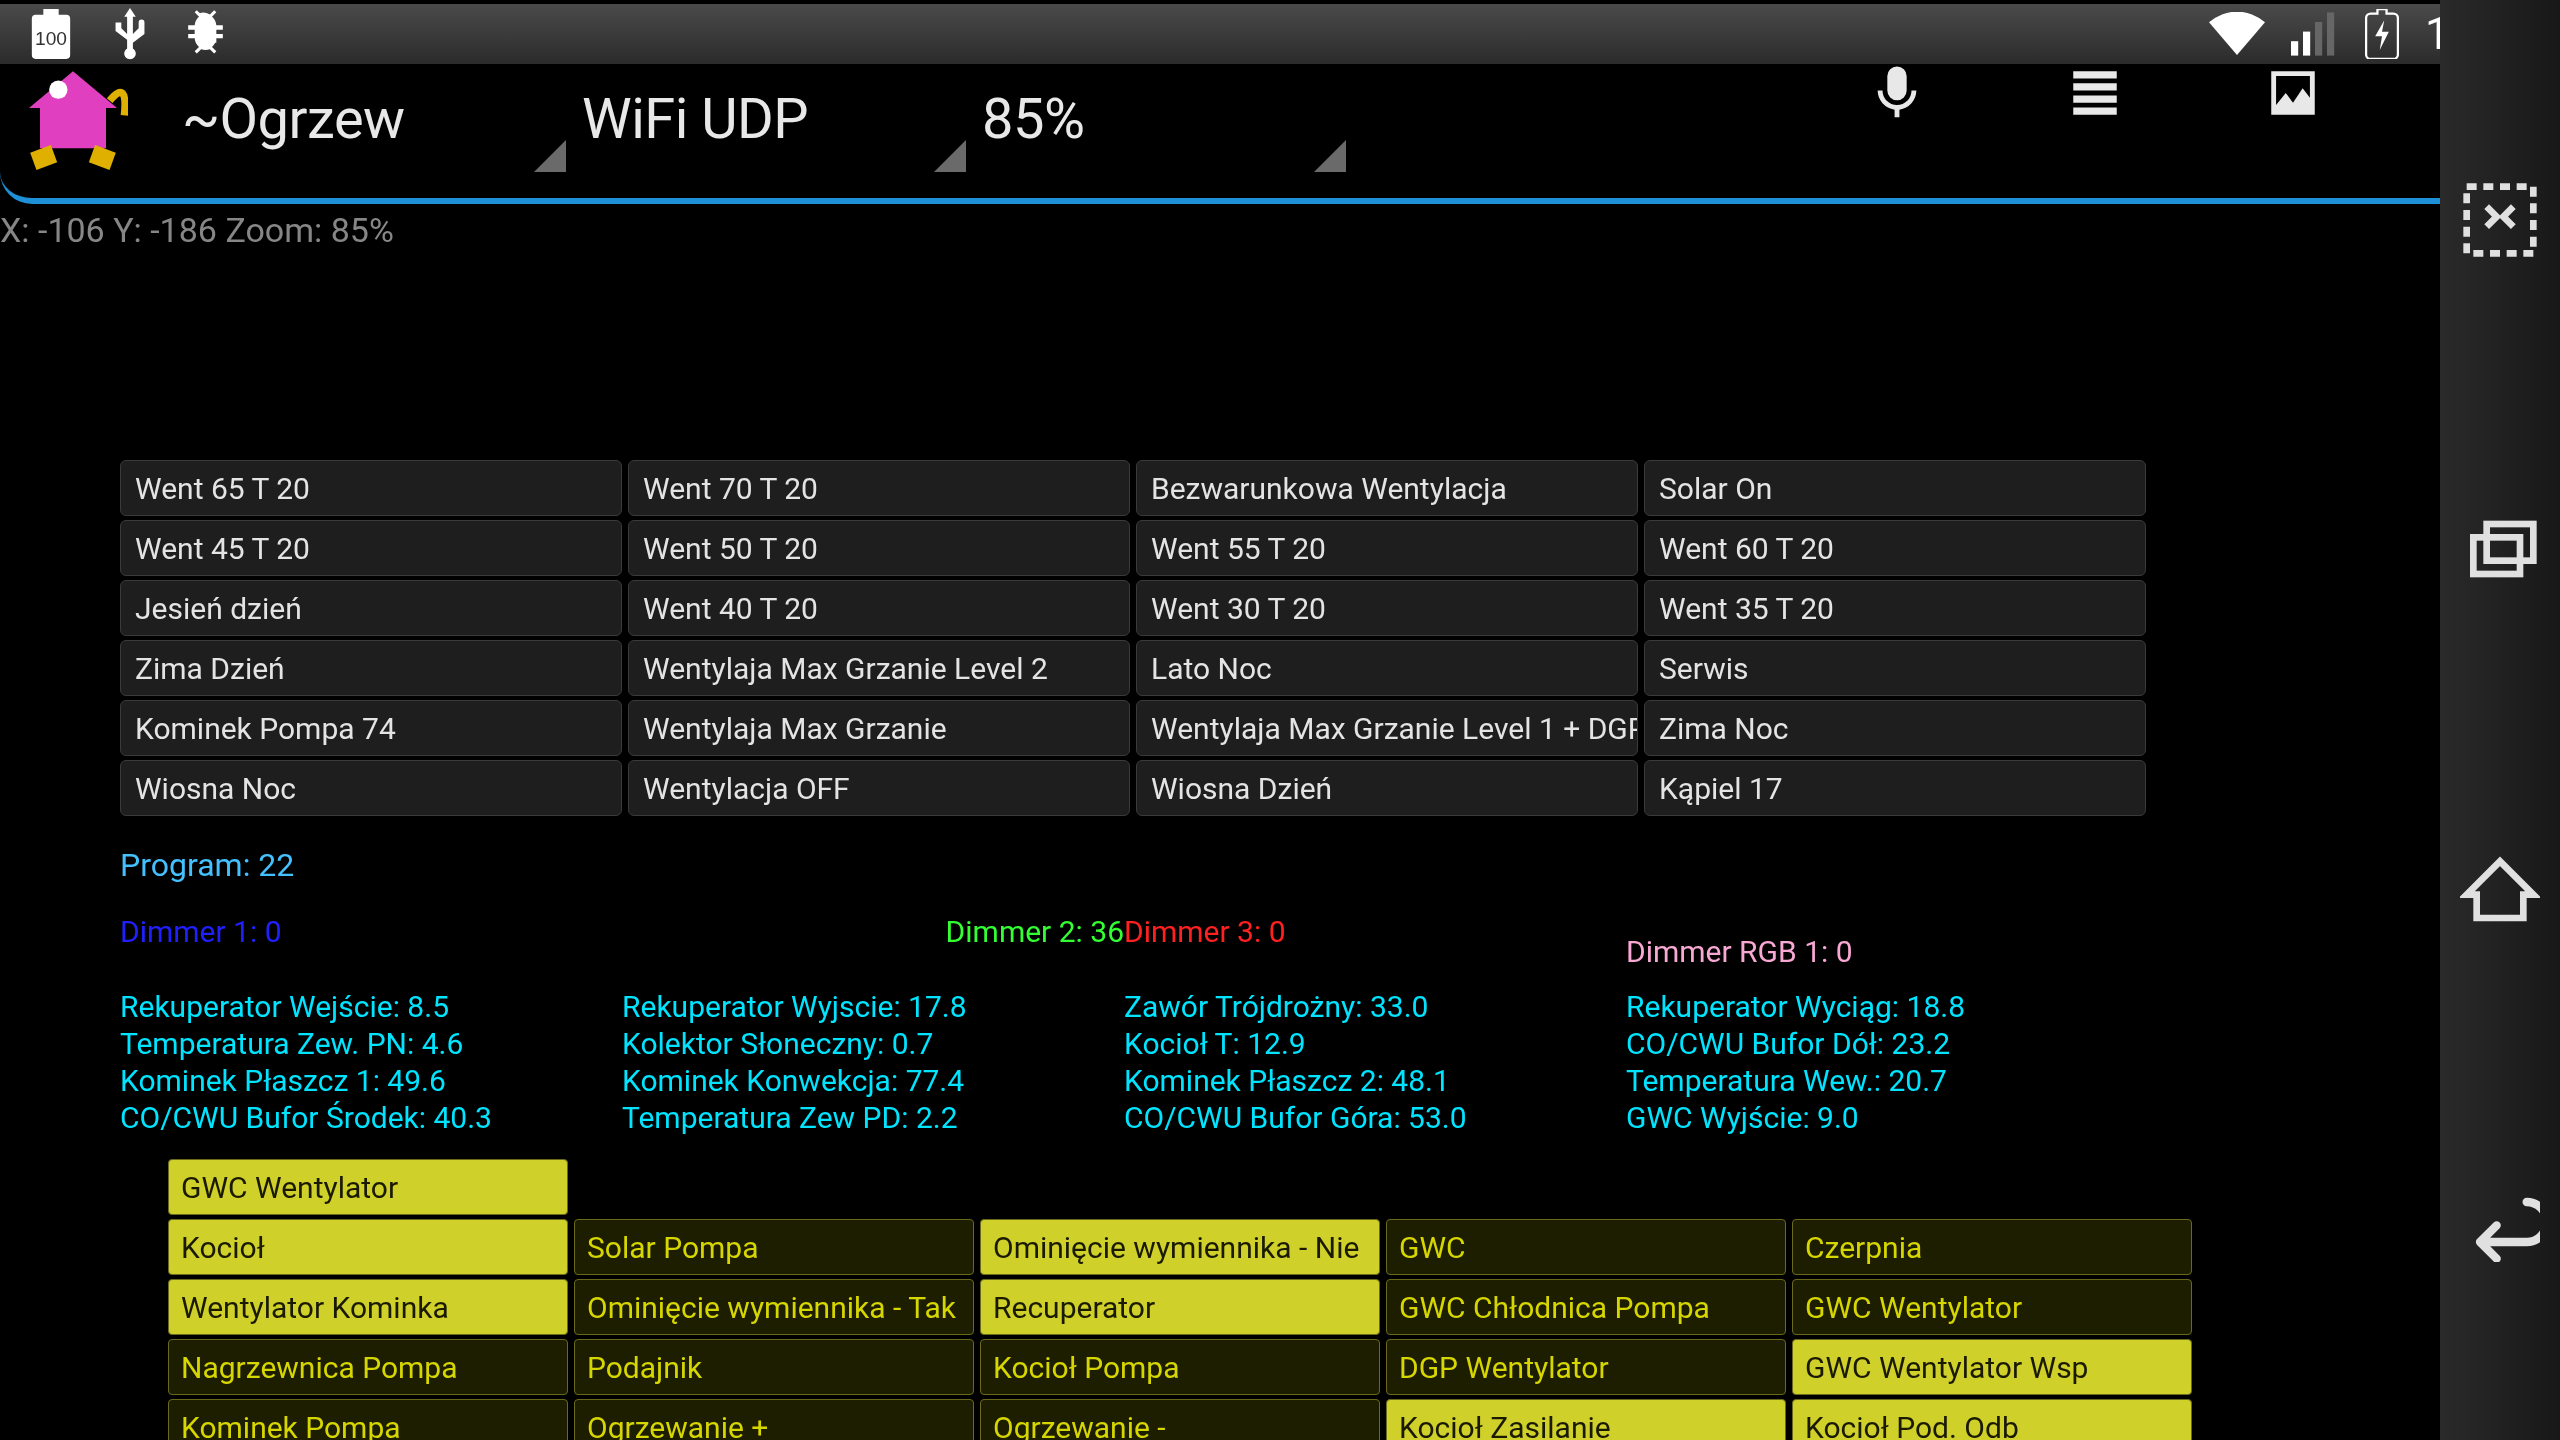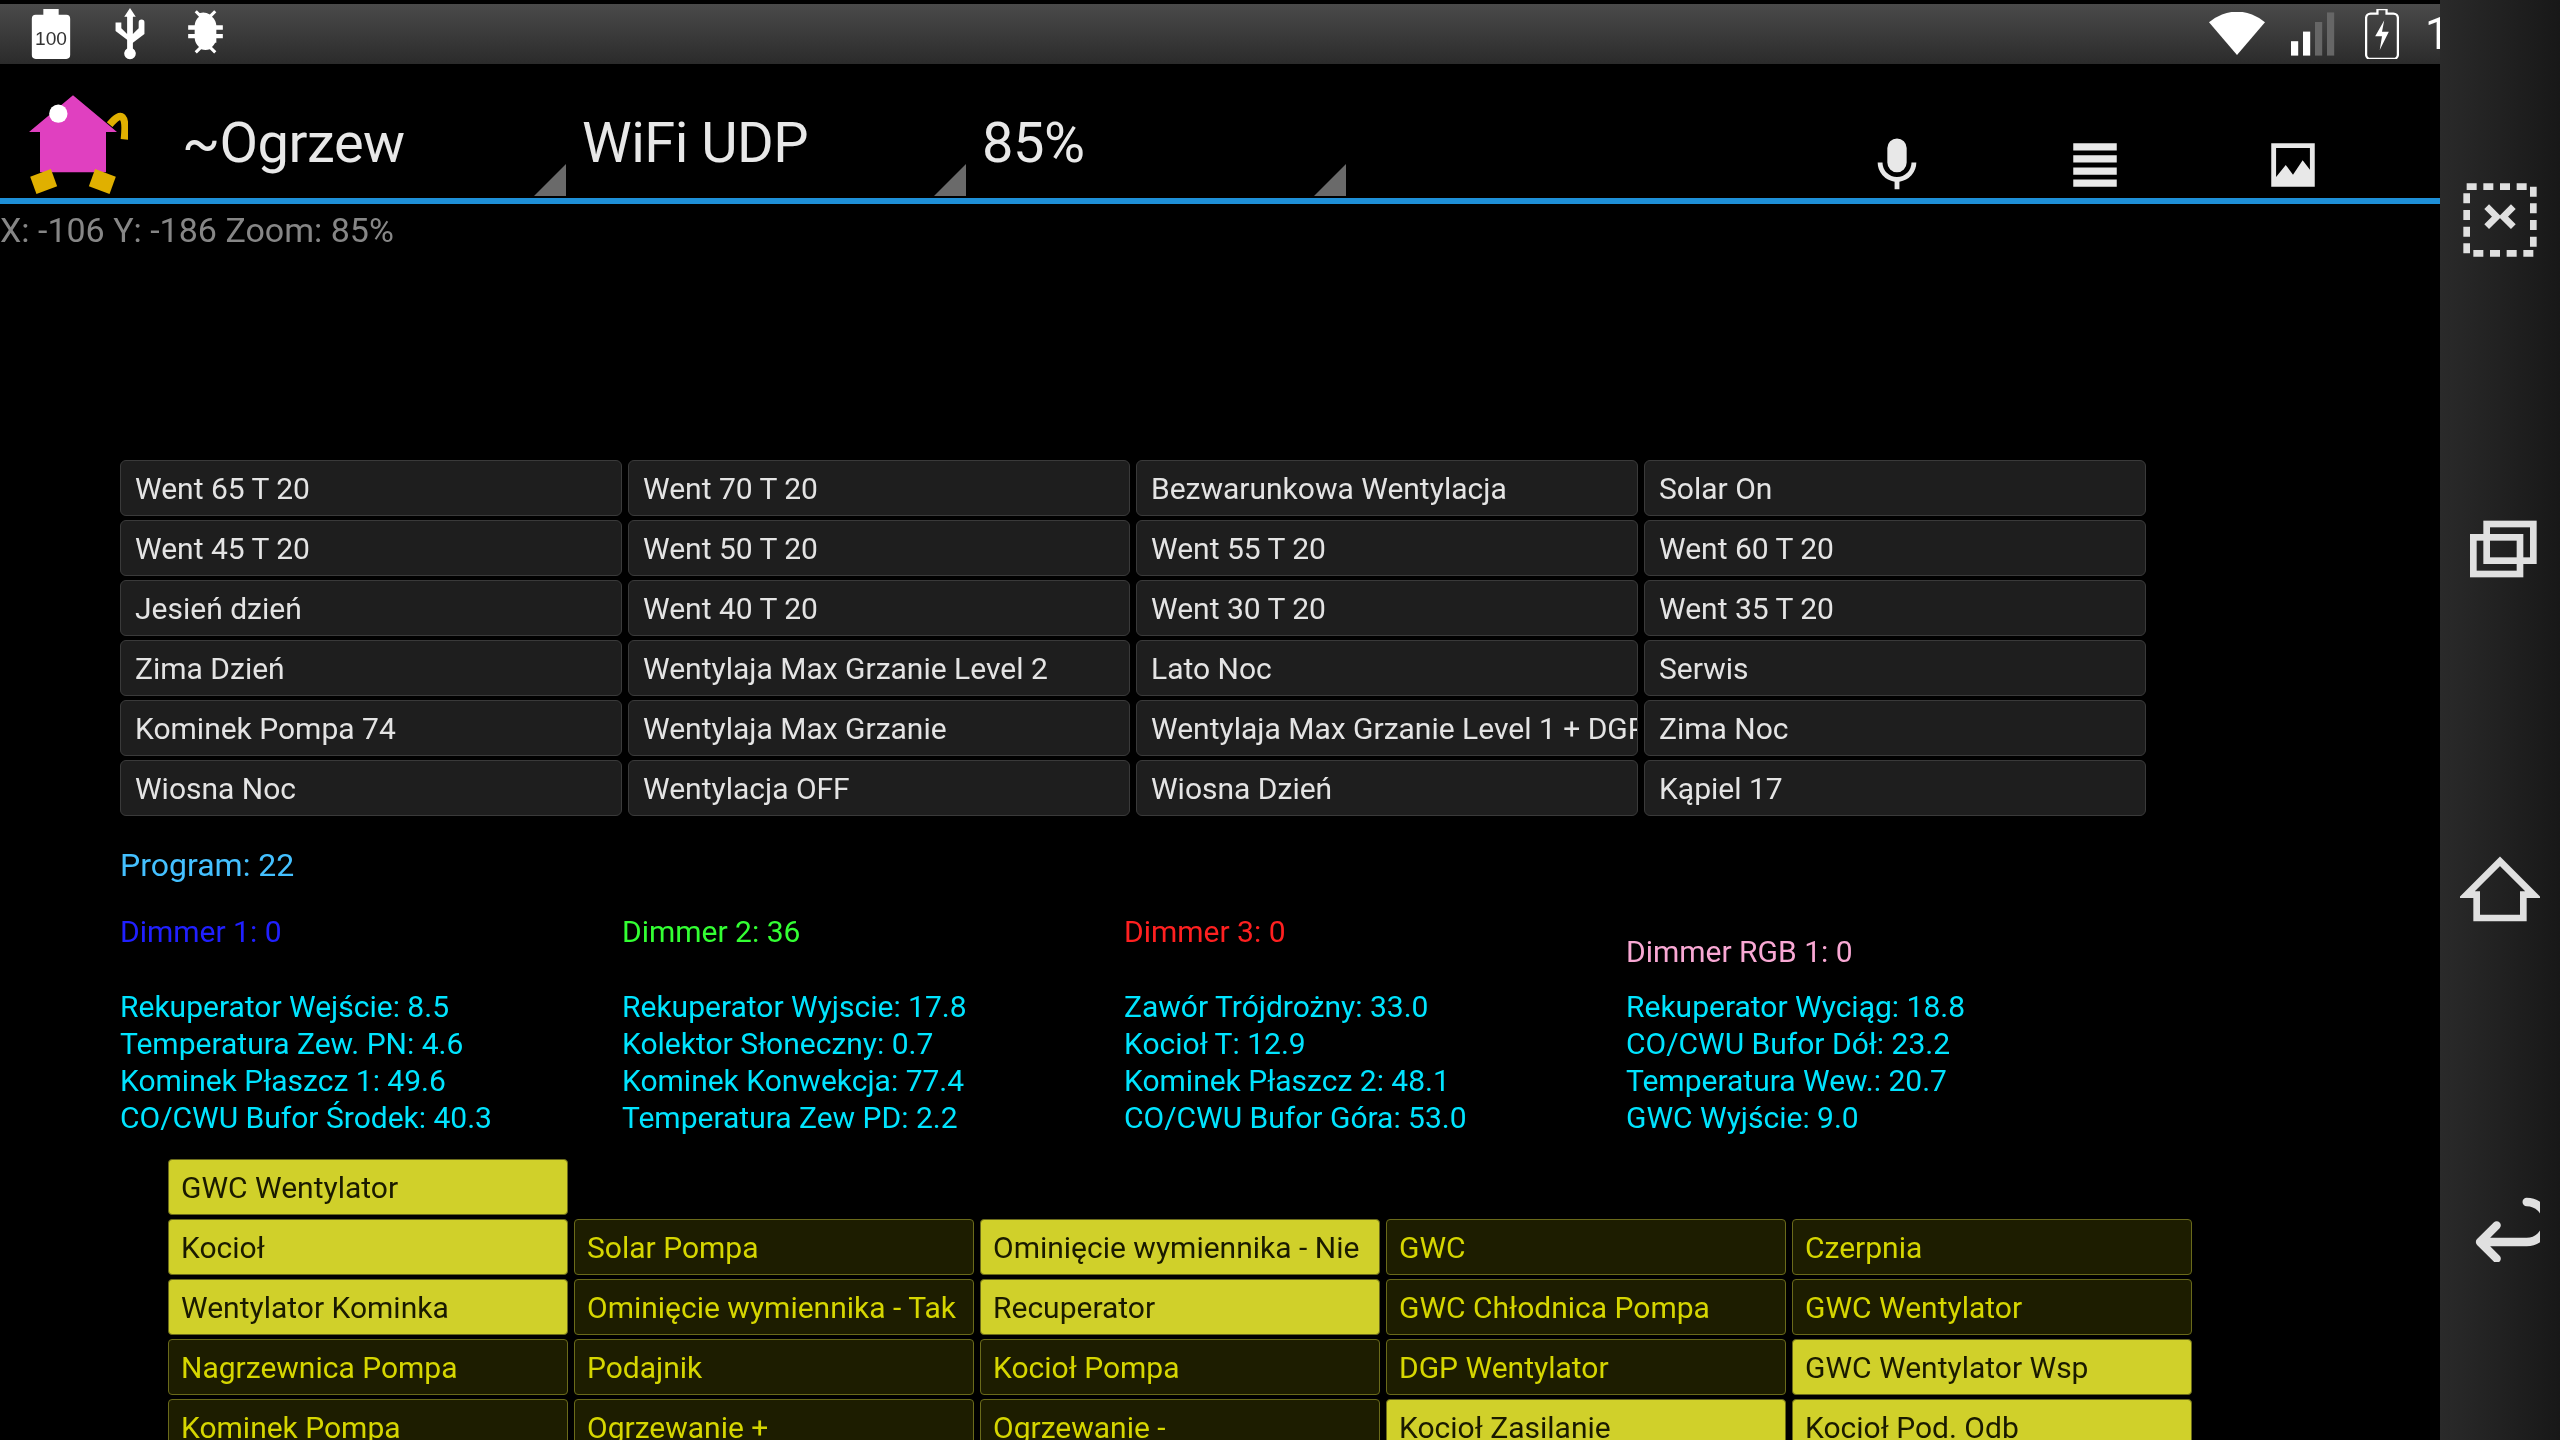--- a/index.html
+++ b/index.html
@@ -26,24 +26,25 @@
   .status-right { margin-left: auto; display: flex; gap: 26px; align-items: center; }
   .status-bar svg { fill: #fff; display: block; }
   .clock { font-size: 44px; letter-spacing: -0.5px; }
 
   
   .app-bar {
     width: 2560px;
     height: 140px;
     background: #000;
     display: flex;
-    align-items: flex-end;
+    align-items: flex-start;
     border-bottom: 6px solid #1e90d8;
     padding-left: 18px;
     padding-right: 40px;
+    border-radius: 32px;
   }
   .logo { width: 110px; height: 110px; margin-right: 40px; position: relative; }
   .spinner {
     display: flex; align-items: center; justify-content: flex-start;
     padding: 0 28px 0 14px;
     height: 110px;
     position: relative;
     color: #e8e8e8;
     font-size: 56px;
     letter-spacing: -0.5px;
@@ -93,21 +94,21 @@
 
   
   .status-block { margin: 30px 0 0 120px; font-size: 30px; }
   .program-line { color: #44c0ff; font-size: 32px; margin-bottom: 30px; }
   .dimmer-row {
     display: grid;
     grid-template-columns: 502px 502px 502px 502px;
     margin-bottom: 20px;
     font-size: 30px;
   }
-  .d1 { color: #2020ff; } .d2 { color: #33ff33; } .d3 { color: #ff2020; } .d4 { color: #f9a8d4; margin-top: 20px; }
+  .d1 { color: #2020ff; } .d2 { color: #33ff33; text-align: right; } .d3 { color: #ff2020; } .d4 { color: #f9a8d4; margin-top: 20px; }
 
   .sensor-grid {
     display: grid;
     grid-template-columns: 502px 502px 502px 502px;
     color: #00e4ff;
     font-size: 30px;
     row-gap: 2px;
   }
 
   

